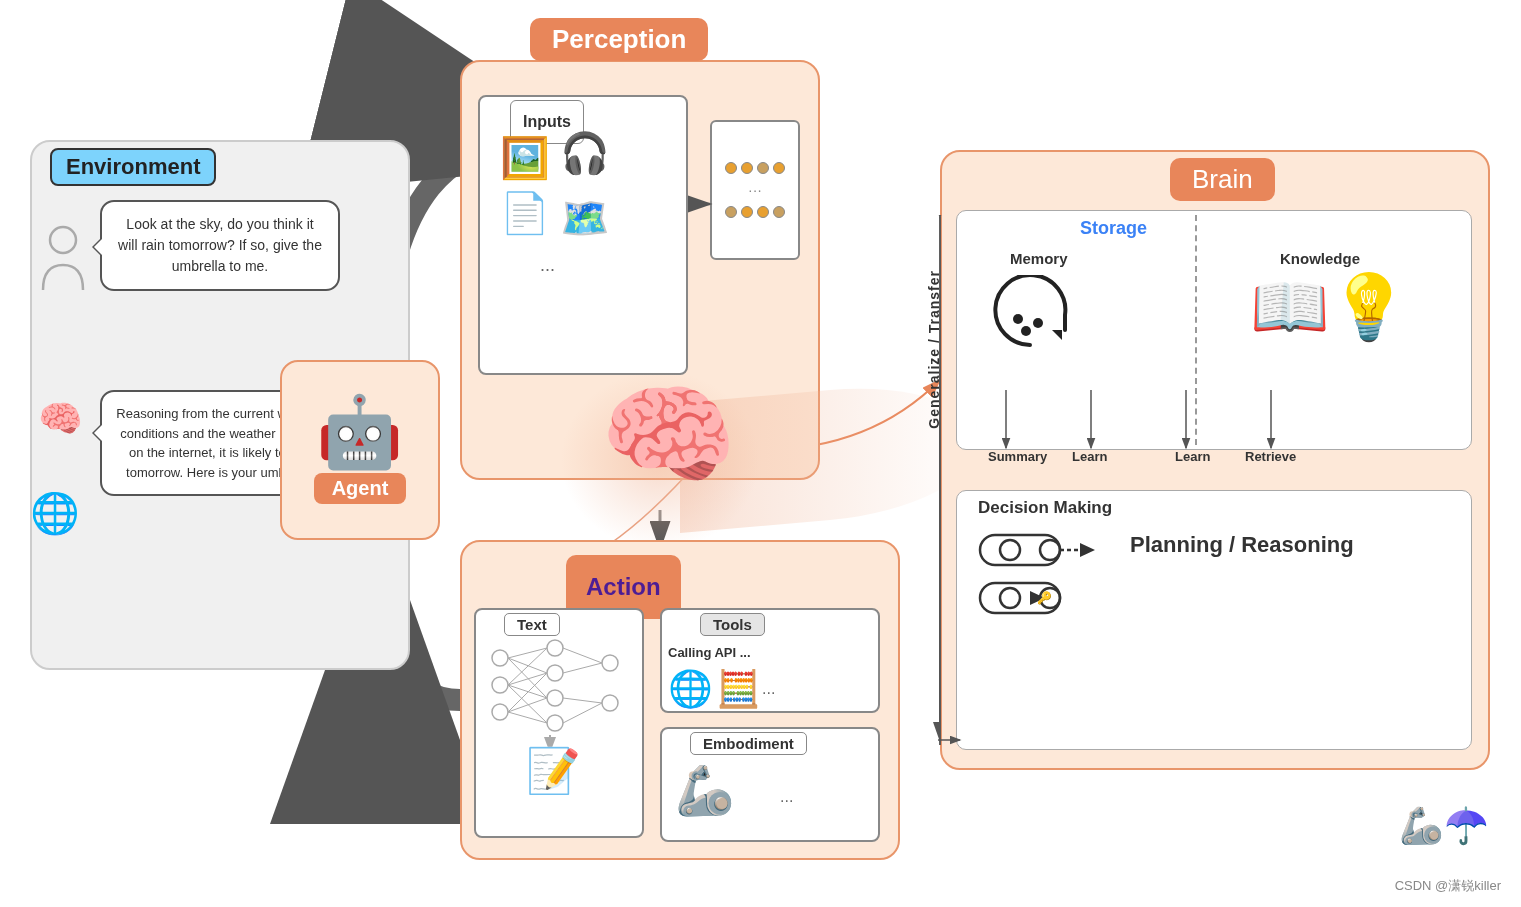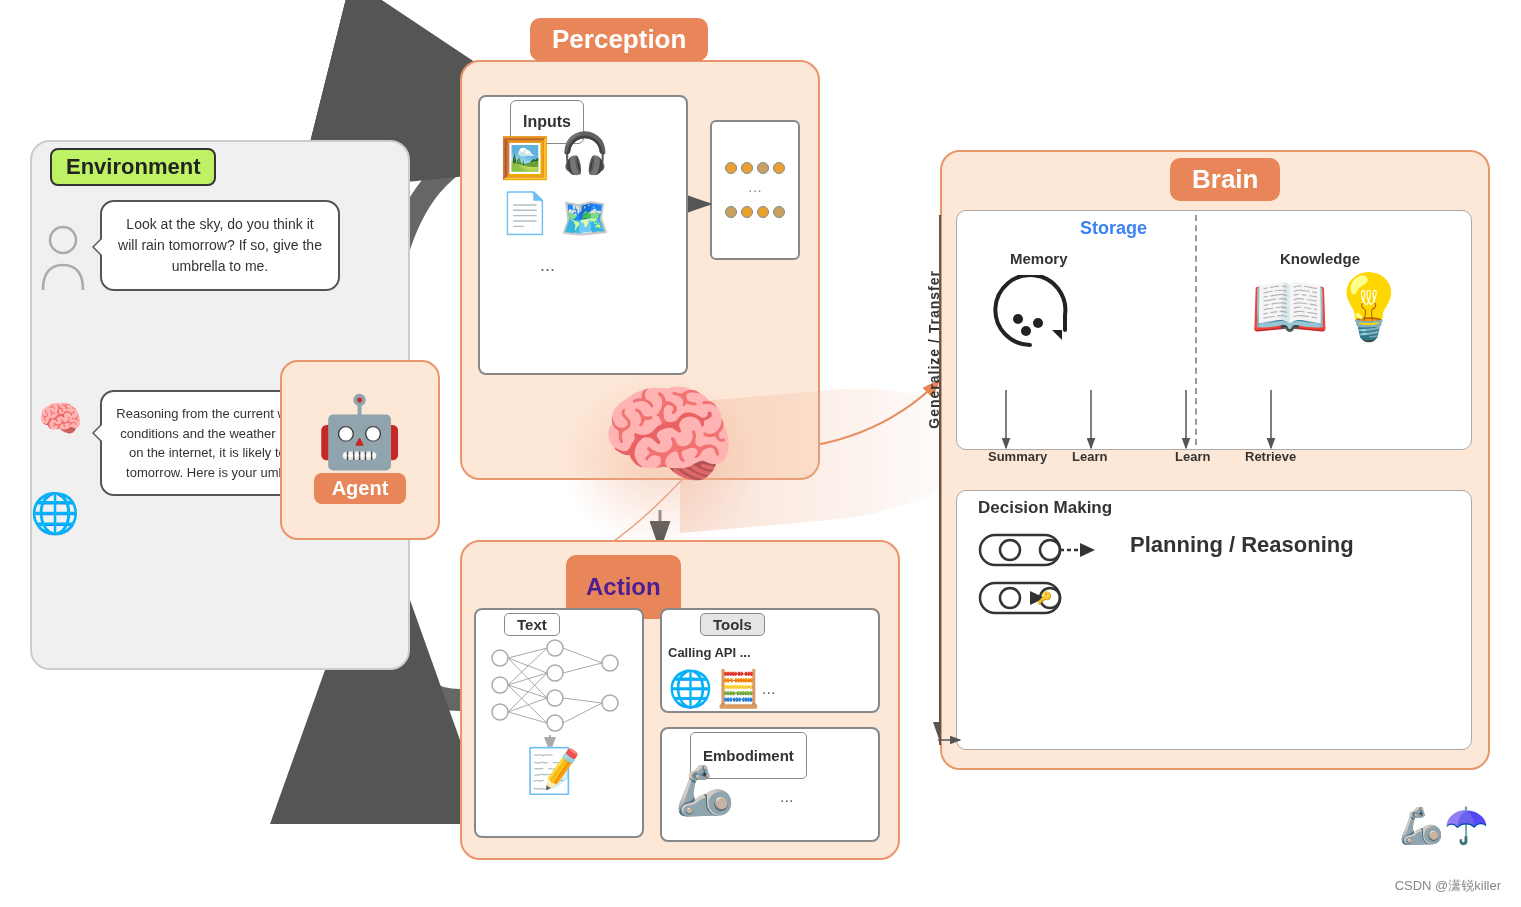--- a/index.html
+++ b/index.html
@@ -28,21 +28,21 @@
       height: 530px;
       background: #f0f0f0;
       border-radius: 20px;
       border: 2px solid #ccc;
     }
 
     .environment-label {
       position: absolute;
       left: 50px;
       top: 148px;
-      background: #bef264;
+      background: #7dd3fc;
       border: 2.5px solid #333;
       border-radius: 8px;
       padding: 4px 14px;
       font-size: 22px;
       font-weight: bold;
       color: #222;
     }
 
     
     .speech-bubble-1 {
@@ -405,21 +405,21 @@
       border: 2px solid #888;
       border-radius: 8px;
     }
     .embodiment-sublabel {
       position: absolute;
       left: 690px;
       top: 732px;
       background: white;
       border: 1.5px solid #888;
       border-radius: 5px;
-      padding: 14px 12px;
+      padding: 2px 12px;
       font-size: 15px;
       color: #333;
       font-weight: 600;
     }
     .robot-arm-icon { position: absolute; left: 675px; top: 762px; font-size: 48px; }
     .embodiment-dots { position: absolute; left: 780px; top: 788px; font-size: 16px; color: #666; }
 
     
     .brain-section {
       position: absolute;
@@ -432,21 +432,21 @@
       border: 2px solid #e8956a;
     }
 
     .brain-label {
       position: absolute;
       left: 1170px;
       top: 158px;
       background: #e8865a;
       color: white;
       font-size: 26px;
-      font-weight: bold;
+      font-weight: normal;
       padding: 6px 22px;
       border-radius: 10px;
     }
 
     
     .storage-box {
       position: absolute;
       left: 956px;
       top: 210px;
       width: 516px;

